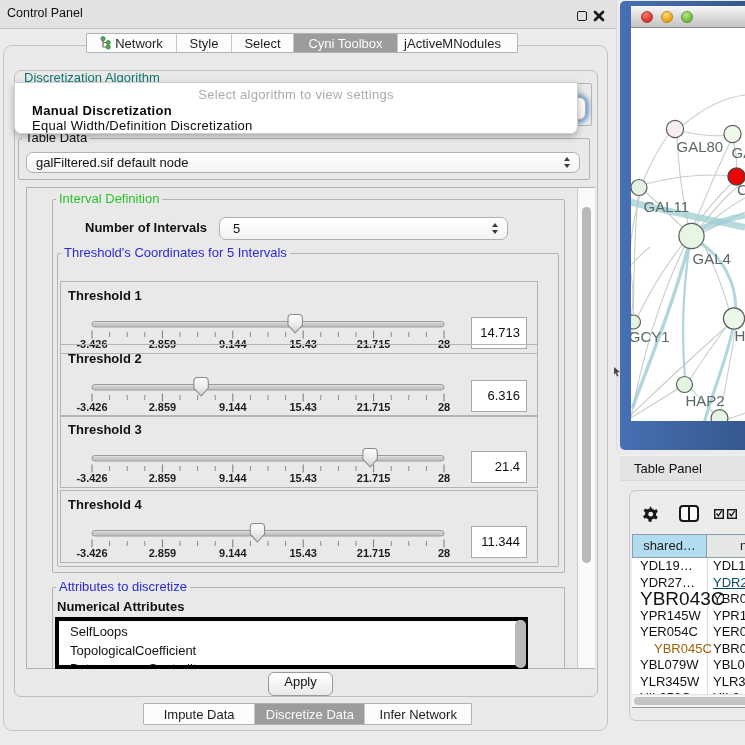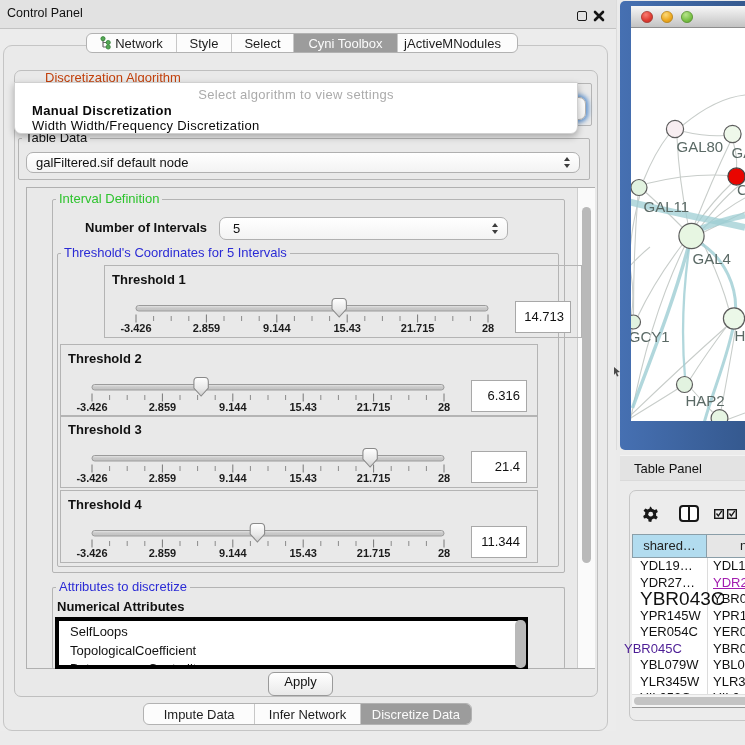--- a/index.html
+++ b/index.html
@@ -6,21 +6,21 @@
   #stage { position:relative; width:745px; height:745px; background:#ebebeb; overflow:hidden; }
   .abs { position:absolute; }
   
   #win { position:absolute; left:0; top:0; width:616px; height:731px; background:#ececec; border-right:1px solid #dcdcdc; }
   #titlebar { position:absolute; left:0; top:0; width:616px; height:28px; background:#e2e2e2; border-bottom:1px solid #c3c3c3; }
   #titlebar span { position:absolute; left:7px; top:6px; font-size:12.5px; color:#111; }
   #floatbtn { position:absolute; left:577px; top:11px; width:8px; height:8px; border:1.6px solid #1a1a1a; border-radius:2px; }
   #outerpanel { position:absolute; left:3px; top:45px; width:605px; height:686px; background:#eaeaea; border:1px solid #c5c5c5; border-radius:9px; box-sizing:border-box; }
   #innerpanel { position:absolute; left:14px; top:70px; width:584px; height:627px; background:#e9e9e9; border:1px solid #bfbfbf; border-radius:7px; box-sizing:border-box; }
   
-  .tabbar { position:absolute; display:flex; background:#fcfcfc; border:1px solid #b2b2b2; border-radius:6px; overflow:hidden; font-size:13px; color:#1d1d1d; box-sizing:border-box; }
+  .tabbar { position:absolute; display:flex; background:#fcfcfc; border:1px solid #b2b2b2; border-radius:1px; overflow:hidden; font-size:13px; color:#1d1d1d; box-sizing:border-box; }
   .tabbar .tab { display:flex; align-items:center; justify-content:center; border-right:1px solid #c8c8c8; box-sizing:border-box; white-space:nowrap; }
   .tabbar .tab:last-child { border-right:none; }
   .tabbar .sel { background:#9c9c9c; color:#fbfbfb; }
   .grpborder { position:absolute; border:1px solid #b4b4b4; border-radius:2px; box-sizing:border-box; }
   .grplabel { position:absolute; font-size:13px; background:#e9e9e9; padding:0 3px; height:14px; line-height:14px; }
   .combo { position:absolute; background:linear-gradient(#ffffff,#f3f3f3); border:1px solid #b0b0b0; border-radius:7px; font-size:13px; color:#111; box-sizing:border-box; }
   .combo .ctext { position:absolute; left:9px; top:0; line-height:inherit; }
   .arrows { position:absolute; width:7px; }
   .arrows .up { width:0; height:0; border-left:3.5px solid transparent; border-right:3.5px solid transparent; border-bottom:4.5px solid #3c3c3c; margin-bottom:2.5px; }
   .arrows .dn { width:0; height:0; border-left:3.5px solid transparent; border-right:3.5px solid transparent; border-top:4.5px solid #3c3c3c; }
@@ -56,63 +56,63 @@
       <circle cx="8.2" cy="6.5" r="2.1" fill="#55a855" stroke="#2e7d32" stroke-width="0.8"></circle>
       <circle cx="8.2" cy="11" r="2.1" fill="#55a855" stroke="#2e7d32" stroke-width="0.8"></circle>
     </svg>Network</div>
   <div class="tab" style="width:55px;">Style</div>
   <div class="tab" style="width:62px;">Select</div>
   <div class="tab sel" style="width:104px;">Cyni Toolbox</div>
   <div class="tab" style="width:109px;">jActiveMNodules</div>
 </div>
 
 <div class="grpborder" style="left:18px;top:83px;width:574px;height:43px;"></div>
-<div class="abs" style="left:45px;top:70px;font-size:13px;color:#c2410c;">Discretization Algorithm</div>
+<div class="abs" style="left:24px;top:70px;font-size:13px;color:#0f766e;">Discretization Algorithm</div>
 <div class="combo" style="left:26px;top:97px;width:560px;height:23px;line-height:21px;box-shadow:0 0 4px 2.6px rgba(80,138,204,0.85);">
   <div class="arrows" style="right:6px;top:5px;">
         <div class="up"></div>
         <div class="dn"></div>
       </div>
 </div>
 
 <div class="grpborder" style="left:18px;top:138px;width:572px;height:42px;"></div>
 <div class="grplabel" style="left:22px;top:131px;color:#111;background:#e9e9e9;">Table Data</div>
 <div class="combo" style="left:26px;top:152px;width:554px;height:21px;line-height:19px;">
   <div class="ctext">galFiltered.sif default node</div>
   <div class="arrows" style="right:8px;top:4px;">
         <div class="up"></div>
         <div class="dn"></div>
       </div>
 </div>
 
 <div id="popup">
   <div class="it1">Select algorithm to view settings</div>
   <div class="it2">Manual Discretization</div>
-  <div class="it3">Width Width/Frequency Discretization</div>
+  <div class="it3">Equal Width/Definition Discretization</div>
 </div>
 
 <div class="abs" style="left:26px;top:187px;width:569px;height:482px;border:1px solid #b0b0b0;box-sizing:border-box;background:#e9e9e9;"></div>
 <div class="abs" style="left:577px;top:188px;width:18px;height:480px;background:#fafafa;border-left:1px solid #cdcdcd;box-sizing:border-box;"></div>
 <div class="sb" style="left:582px;top:207px;width:9px;height:356px;"></div>
 
 <div class="grpborder" style="left:52px;top:199px;width:513px;height:374px;"></div>
 <div class="grplabel" style="left:56px;top:192px;color:#2dc32d;">Interval Definition</div>
 <div class="abs" style="left:85px;top:220px;font-size:13px;font-weight:bold;color:#111;">Number of Intervals</div>
 <div class="combo" style="left:219px;top:217px;width:289px;height:23px;line-height:21px;">
   <div class="ctext" style="left:13px;">5</div>
   <div class="arrows" style="right:8px;top:5px;">
         <div class="up"></div>
         <div class="dn"></div>
       </div>
 </div>
 
 <div class="grpborder" style="left:57px;top:253px;width:502px;height:314px;"></div>
 <div class="grplabel" style="left:61px;top:246px;color:#2b2bd5;">Threshold's Coordinates for 5 Intervals</div>
 
-<div class="tbox" style="top:265px;margin-left:44px;">
+<div class="tbox" style="top:281px;">
   <div class="tlabel">Threshold 1</div>
   <svg width="478" height="73" style="position:absolute;left:0;top:0;">
     <defs>
       <linearGradient id="trk1" x1="0" y1="0" x2="0" y2="1">
         <stop offset="0" stop-color="#e9e9e9"></stop>
             <stop offset="0.45" stop-color="#c9c9c9"></stop>
             <stop offset="1" stop-color="#c2c2c2"></stop>
       </linearGradient>
       <linearGradient id="th1" x1="0" y1="0" x2="0" y2="1">
         <stop offset="0" stop-color="#ffffff"></stop>
@@ -299,22 +299,22 @@
 <div class="abs" style="left:57px;top:599px;font-size:13px;font-weight:bold;color:#111;">Numerical Attributes</div>
 <div class="abs" style="left:55px;top:617px;width:473px;height:52px;background:#fff;border:4px solid #000000;box-sizing:border-box;overflow:hidden;">
   <div style="position:absolute;left:11px;top:2px;font-size:13px;line-height:18.5px;color:#111;">SelfLoops<br>TopologicalCoefficient<br>BetweennessCentrality</div>
 </div>
 <div class="sb" style="left:515px;top:620px;width:11px;height:48px;"></div>
 
 <div class="abs" style="left:268px;top:672px;width:65px;height:24px;background:linear-gradient(#ffffff,#e9e9e9);border:1px solid #9a9a9a;border-radius:6px;box-sizing:border-box;text-align:center;line-height:17px;font-size:13px;color:#111;">Apply</div>
 
 <div class="tabbar" style="left:143px;top:703px;width:329px;height:22px;">
   <div class="tab" style="width:119px;">Impute Data</div>
+  <div class="tab sel" style="width:118px;">Discretize Data</div>
   <div class="tab" style="width:113px;">Infer Network</div>
-  <div class="tab sel" style="width:118px;">Discretize Data</div>
 </div>
 
 <svg class="abs" style="left:612px;top:366px;" width="10" height="11">
       <path d="M2,1 L8,6 L5,6.5 L6.5,10 L5,10.5 L3.5,7 L2,9 Z" fill="#4a4a4a"></path>
     </svg>
 
 <div class="abs" style="left:620px;top:1px;width:125px;height:449px;background:linear-gradient(90deg,#4670b2,#35598f);border-radius:5px 0 0 5px;"></div>
 <div class="abs" style="left:631px;top:6px;width:114px;height:22px;background:linear-gradient(#f7f7f7,#c3c3c3);border-bottom:1px solid #8e8e8e;box-sizing:border-box;"></div>
 <svg class="abs" style="left:631px;top:6px;" width="114" height="22">
   <defs>
@@ -408,28 +408,28 @@
   <path d="M15.5,4.5 L17.3,6.8 L20.8,1.8" stroke="#171717" stroke-width="1.3" fill="none"></path>
 </svg>
 
 <div class="abs" style="left:632px;top:534px;width:113px;height:173px;background:#ffffff;"></div>
 <div class="abs" style="left:632px;top:534px;width:75px;height:24px;background:#b2dcef;border:1px solid #8a9ea8;box-sizing:border-box;text-align:center;line-height:22px;font-size:13px;color:#222;">shared…</div>
 <div class="abs" style="left:707px;top:534px;width:38px;height:24px;background:#e6e6e6;border-top:1px solid #8a9ea8;border-bottom:1px solid #8a9ea8;box-sizing:border-box;font-size:13px;line-height:22px;color:#222;"><span style="margin-left:33px;">name</span></div>
 <div class="abs" style="left:706.5px;top:558px;width:1px;height:139px;background:#dcdcdc;"></div>
 <div style="position:absolute;left:640px;top:558.0px;width:66px;height:16.5px;line-height:16.5px;font-size:13px;color:#111;">YDL19…</div>
     <div style="position:absolute;left:713px;top:558.0px;width:32px;height:16.5px;line-height:16.5px;font-size:13px;color:#111;overflow:hidden;">YDL1</div>
     <div style="position:absolute;left:640px;top:574.5px;width:66px;height:16.5px;line-height:16.5px;font-size:13px;color:#111;">YDR27…</div>
-    <div style="position:absolute;left:713px;top:574.5px;width:32px;height:16.5px;line-height:16.5px;font-size:13px;color:#a21caf;overflow:hidden;text-decoration:underline;">YDR2</div>
+    <div style="position:absolute;left:713px;top:574.5px;width:32px;height:16.5px;line-height:16.5px;font-size:13px;color:#0c4a6e;overflow:hidden;text-decoration:underline;">YDR2</div>
     <div style="position:absolute;left:640px;top:591.0px;width:66px;height:16.5px;line-height:16.5px;font-size:19px;color:#111;">YBR043C</div>
     <div style="position:absolute;left:713px;top:591.0px;width:32px;height:16.5px;line-height:16.5px;font-size:13px;color:#111;overflow:hidden;">YBR0</div>
     <div style="position:absolute;left:640px;top:607.5px;width:66px;height:16.5px;line-height:16.5px;font-size:13px;color:#111;">YPR145W</div>
     <div style="position:absolute;left:713px;top:607.5px;width:32px;height:16.5px;line-height:16.5px;font-size:13px;color:#111;overflow:hidden;">YPR1</div>
     <div style="position:absolute;left:640px;top:624.0px;width:66px;height:16.5px;line-height:16.5px;font-size:13px;color:#111;">YER054C</div>
     <div style="position:absolute;left:713px;top:624.0px;width:32px;height:16.5px;line-height:16.5px;font-size:13px;color:#111;overflow:hidden;">YER0</div>
-    <div style="position:absolute;left:624px;top:640.5px;width:66px;height:16.5px;line-height:16.5px;font-size:13px;color:#4c1d95;">YBR045C</div>
+    <div style="position:absolute;left:654px;top:640.5px;width:66px;height:16.5px;line-height:16.5px;font-size:13px;color:#a16207;">YBR045C</div>
     <div style="position:absolute;left:713px;top:640.5px;width:32px;height:16.5px;line-height:16.5px;font-size:13px;color:#111;overflow:hidden;">YBR0</div>
     <div style="position:absolute;left:640px;top:657.0px;width:66px;height:16.5px;line-height:16.5px;font-size:13px;color:#111;">YBL079W</div>
     <div style="position:absolute;left:713px;top:657.0px;width:32px;height:16.5px;line-height:16.5px;font-size:13px;color:#111;overflow:hidden;">YBL0</div>
     <div style="position:absolute;left:640px;top:673.5px;width:66px;height:16.5px;line-height:16.5px;font-size:13px;color:#111;">YLR345W</div>
     <div style="position:absolute;left:713px;top:673.5px;width:32px;height:16.5px;line-height:16.5px;font-size:13px;color:#111;overflow:hidden;">YLR3</div>
     <div style="position:absolute;left:640px;top:690.0px;width:66px;height:16.5px;line-height:16.5px;font-size:13px;color:#111;">YIL052C</div>
     <div style="position:absolute;left:713px;top:690.0px;width:32px;height:16.5px;line-height:16.5px;font-size:13px;color:#111;overflow:hidden;">YIL0</div>
 <div class="abs" style="left:632px;top:694px;width:113px;height:13.5px;background:#f4f4f4;border-top:1px solid #e0e0e0;box-sizing:border-box;"></div>
 <div class="abs" style="left:634px;top:697px;width:111px;height:7.5px;background:#c4c4c4;border-radius:4px 0 0 4px;"></div>
 <div class="abs" style="left:632px;top:707px;width:113px;height:1px;background:#9a9a9a;"></div>

